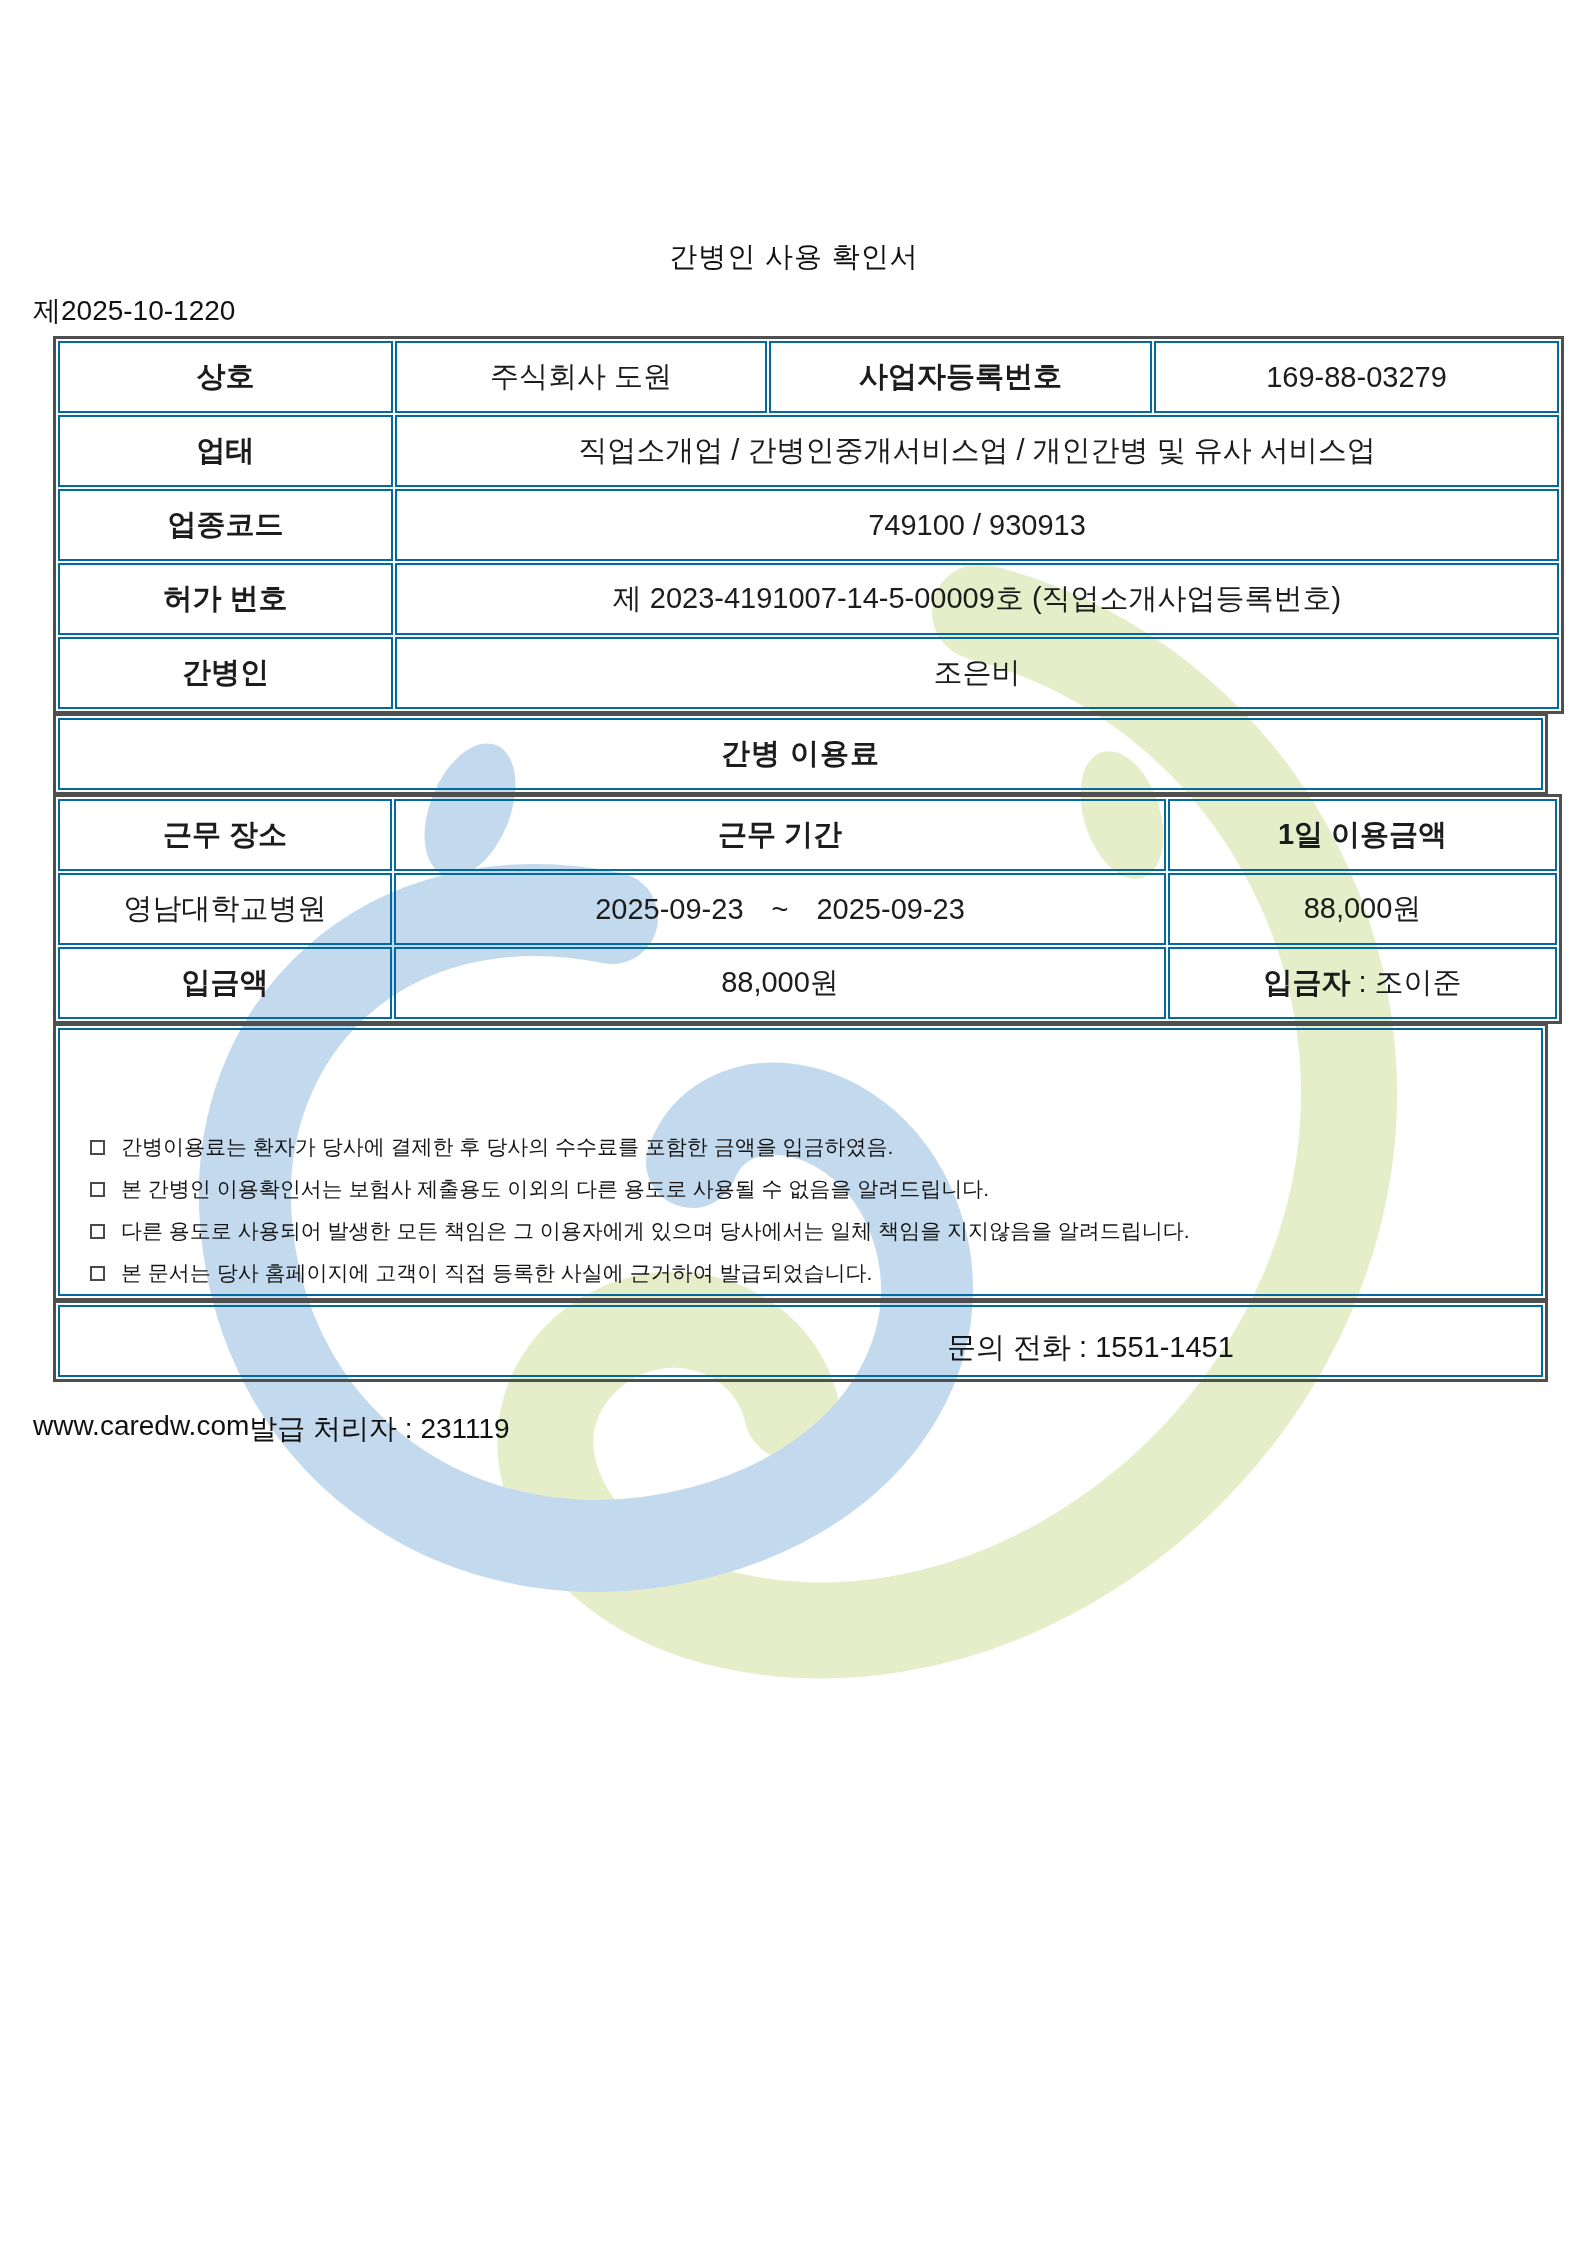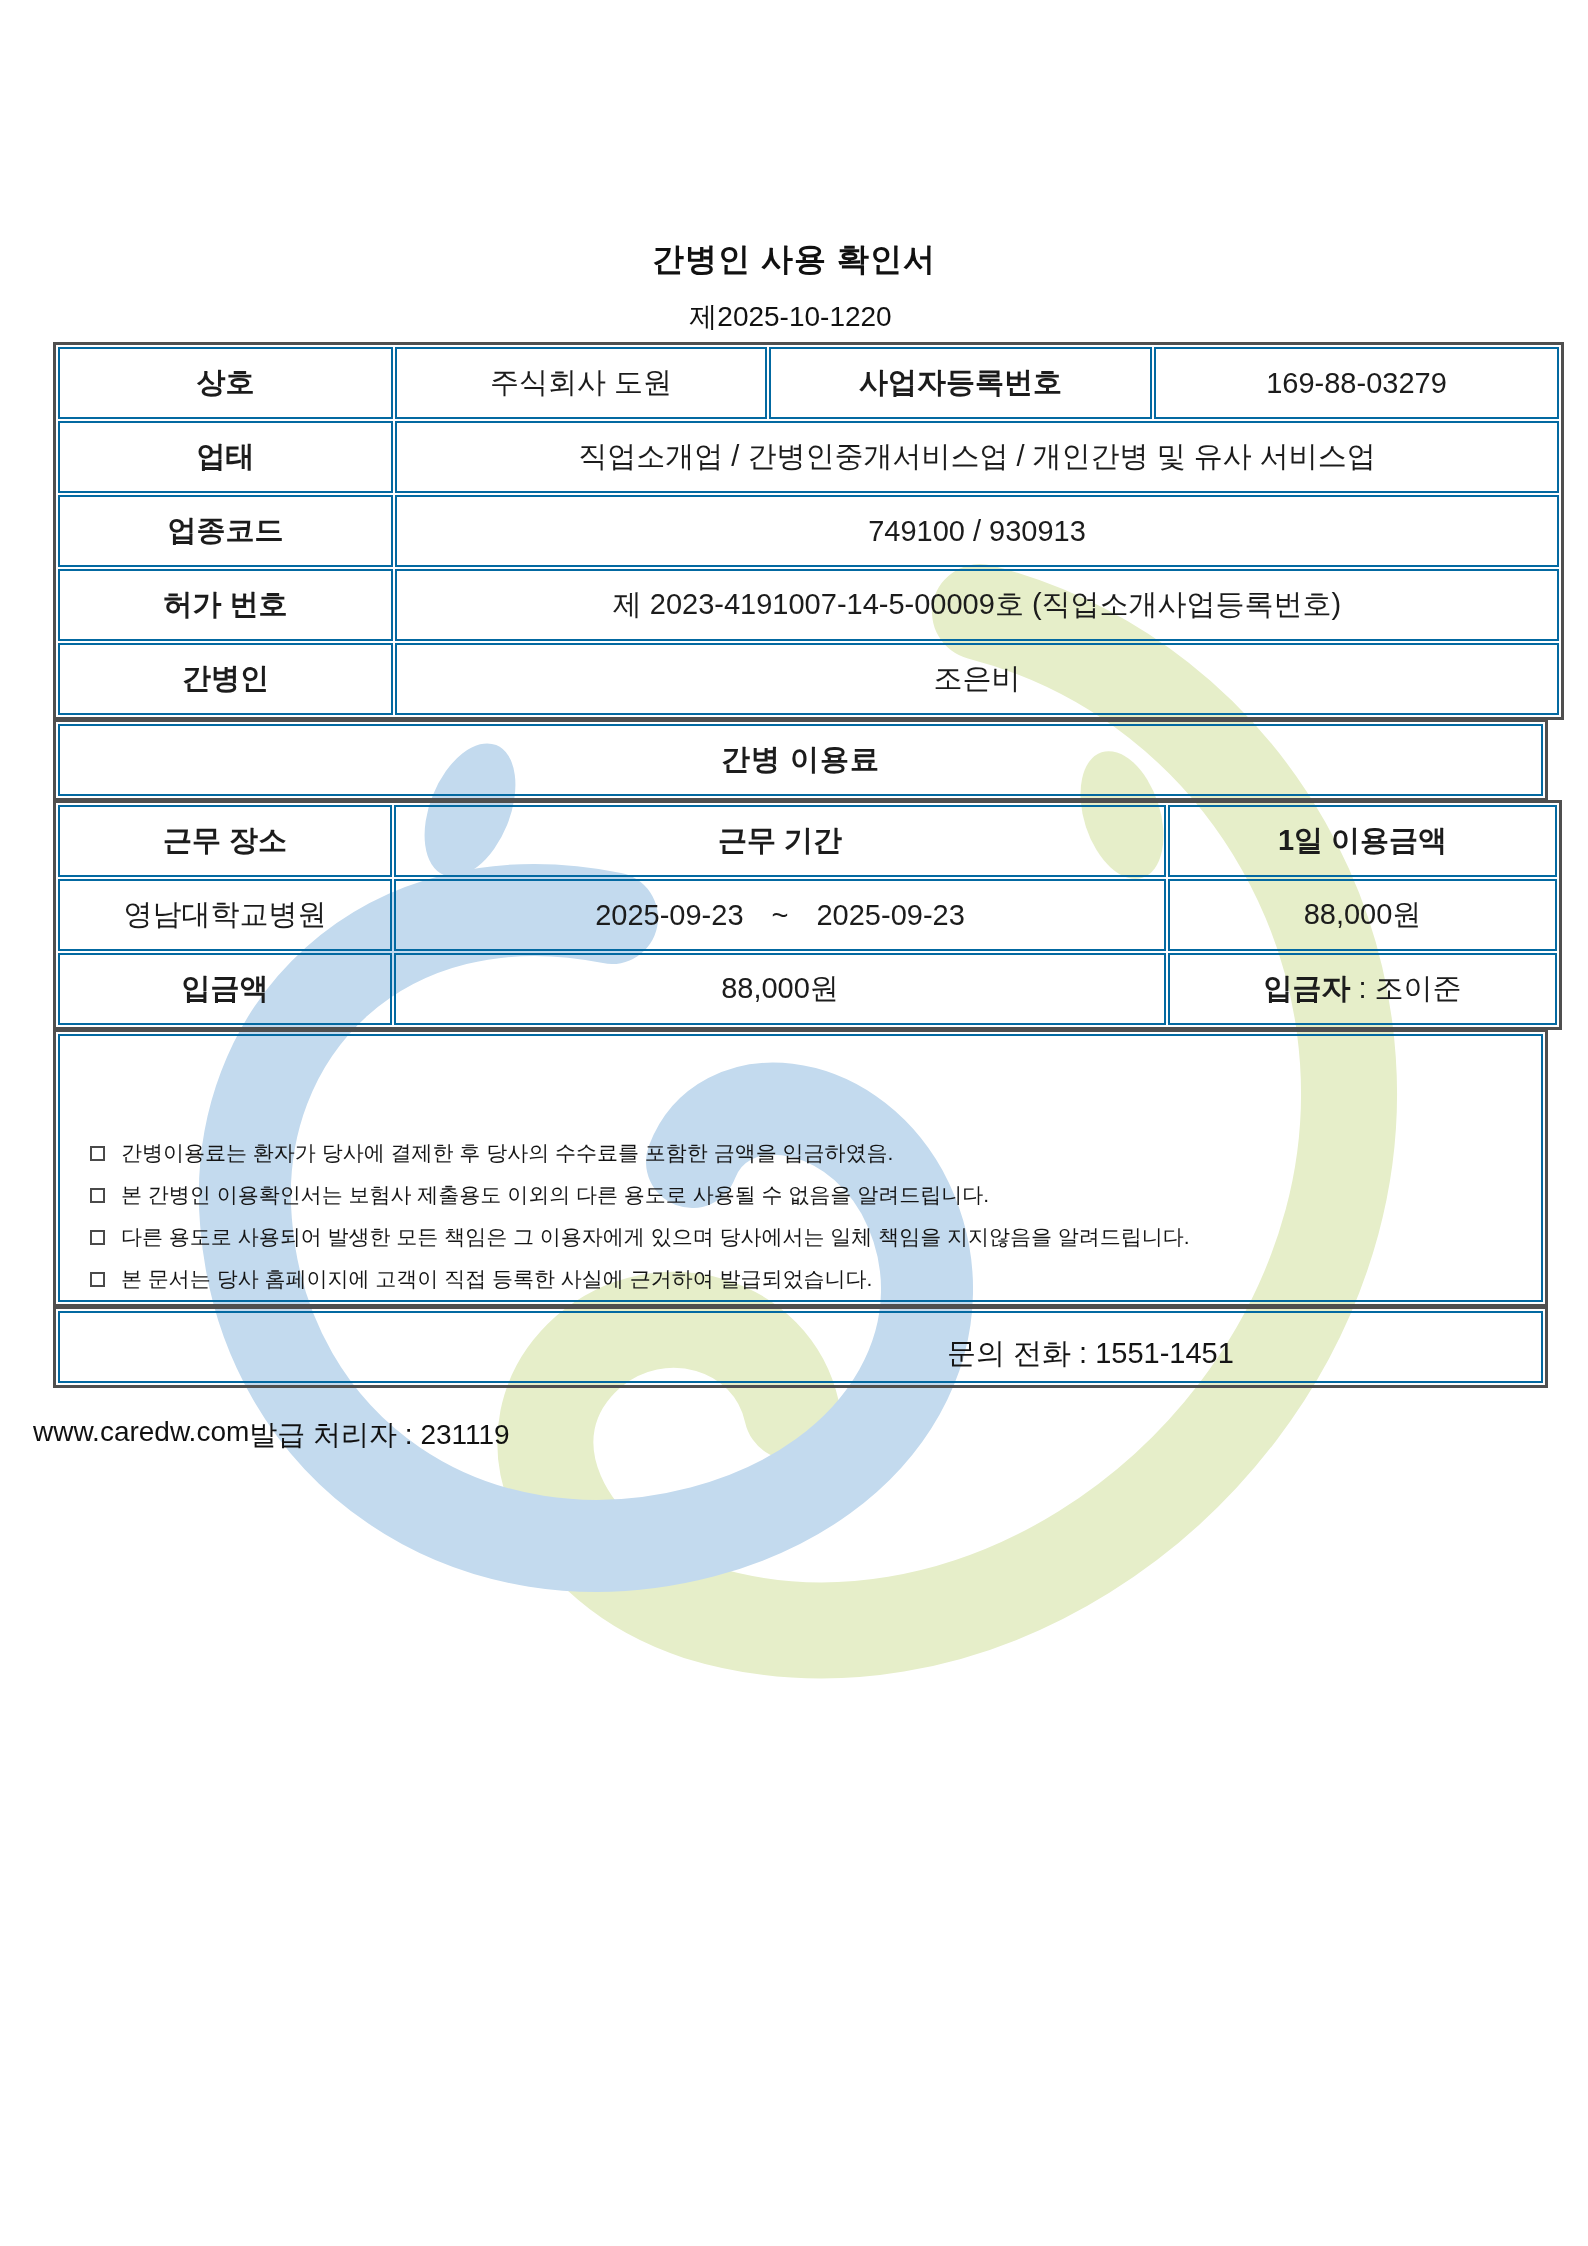--- a/index.html
+++ b/index.html
@@ -11,25 +11,25 @@
     font-family:"Liberation Sans","DejaVu Sans",sans-serif;
     color:#1c1c1c;
     overflow:hidden;
   }
   .watermark{position:absolute;left:0;top:0;z-index:0;}
   .content{position:relative;z-index:1;}
 
   .title{
     margin:0;padding-top:238px;
     text-align:center;
-    font-size:32px;font-weight:bold;color:#111;
+    font-size:28px;font-weight:normal;color:#111;
     letter-spacing:1px;
   }
   .doc-number{
-    text-align:center;
+    text-align:left;
     margin:16px 40px 6px 0;
     font-size:28px;color:#111;padding-left:33px;
   }
 
   table.sect{
     width:1495px;
     margin-left:53px;
     border:3px solid #4f4f4f;
     border-spacing:2px;
     table-layout:fixed;

